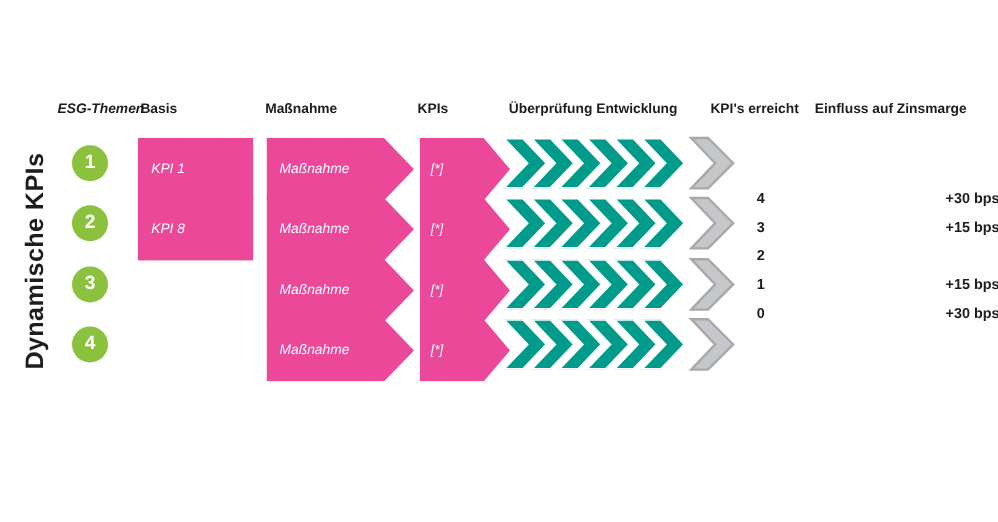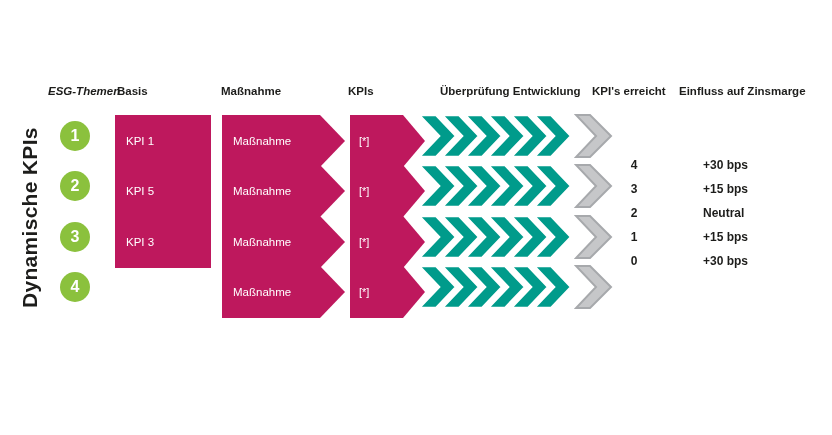--- a/index.html
+++ b/index.html
@@ -11,52 +11,52 @@
     position:absolute;left:14px;top:112px;width:32px;height:212px;
     writing-mode:vertical-rl;transform:rotate(180deg);
     font-size:21px;font-weight:bold;letter-spacing:.3px;
     display:flex;align-items:center;justify-content:center;white-space:nowrap;
   }
   .hdr{position:absolute;top:85px;font-size:11.5px;font-weight:bold;white-space:nowrap;}
   .hdr.h-esg{left:48px;font-style:italic;}
   .hdr.h-ziel{left:117px;}
   .hdr.h-mass{left:221px;}
   .hdr.h-basis{left:348px;}
-  .hdr.h-ueber{left:424px;margin-left:16px;}
+  .hdr.h-ueber{left:424px;}
   .hdr.h-kpi{left:592px;}
   .hdr.h-einfluss{left:679px;}
 
   .row{position:absolute;left:0;width:832px;height:42px;}
   .row.r0{top:115px;} .row.r1{top:165px;} .row.r2{top:216px;} .row.r3{top:266px;}
 
   .badge{
     position:absolute;left:60px;top:6px;width:30px;height:30px;border-radius:50%;
     background:#8bc13d;color:#fff;font-size:16px;font-weight:bold;
     display:flex;align-items:center;justify-content:center;
   }
   .tealbox{
-    position:absolute;height:52px;background:#be185d;color:#fff;
-    display:flex;align-items:center;box-sizing:border-box;font-size:11.5px;
+    position:absolute;height:52px;background:#ec4899;color:#fff;
+    display:flex;align-items:center;box-sizing:border-box;font-size:11.5px;font-style:italic;
   }
   .ziel{left:115px;width:96px;padding-left:11px;}
   .mass{
     left:222px;width:123px;padding-left:11px;
     clip-path:polygon(0 0, 98px 0, 100% 50%, 98px 100%, 0 100%);
   }
   .basis{
     left:350px;width:75px;padding-left:9px;font-size:11px;
     clip-path:polygon(0 0, 53px 0, 100% 50%, 53px 100%, 0 100%);
   }
   .chevs{position:absolute;left:419px;top:0;}
   .graychev{position:absolute;left:574px;top:-2px;}
 
   .outcomes{position:absolute;left:604px;top:153px;}
   .outcome-row{display:flex;height:24px;line-height:24px;font-size:12px;font-weight:bold;}
   .o-num{width:60px;text-align:center;}
-  .o-val{margin-left:39px;width:130px;text-align:left;}
+  .o-val{margin-left:39px;width:130px;text-align:right;}
 </style>
 </head>
 <body>
 
 <div class="canvas">
 
   <div class="vtitle">Dynamische KPIs</div>
 
   <div class="hdr h-esg">ESG-Themen</div>
   <div class="hdr h-ziel">Basis</div>
@@ -81,41 +81,40 @@
         <polygon transform="translate(115,0)" points="0,0 17,0 37,21 17,42 0,42 20,21"></polygon>
       </g>
     </svg>
     <svg class="graychev" width="40" height="46" viewBox="0 0 40 46">
       <polygon points="2,2 16,2 37,23 16,44 2,44 22,23" fill="#c6c7c9" stroke="#a7a9ac" stroke-width="2"></polygon>
     </svg>
   </div>
 
   <div class="row r1">
     <div class="badge">2</div>
-    <div class="tealbox ziel">KPI 5</div>
+    <div class="tealbox ziel">KPI 8</div>
     <div class="tealbox mass">Maßnahme</div>
     <div class="tealbox basis">[*]</div>
     <svg class="chevs" width="160" height="42" viewBox="0 0 160 42">
       <g fill="#009b8b" stroke="#ffffff" stroke-width="2.5">
         <polygon points="0,0 17,0 37,21 17,42 0,42 20,21"></polygon>
         <polygon transform="translate(23,0)" points="0,0 17,0 37,21 17,42 0,42 20,21"></polygon>
         <polygon transform="translate(46,0)" points="0,0 17,0 37,21 17,42 0,42 20,21"></polygon>
         <polygon transform="translate(69,0)" points="0,0 17,0 37,21 17,42 0,42 20,21"></polygon>
         <polygon transform="translate(92,0)" points="0,0 17,0 37,21 17,42 0,42 20,21"></polygon>
         <polygon transform="translate(115,0)" points="0,0 17,0 37,21 17,42 0,42 20,21"></polygon>
       </g>
     </svg>
     <svg class="graychev" width="40" height="46" viewBox="0 0 40 46">
       <polygon points="2,2 16,2 37,23 16,44 2,44 22,23" fill="#c6c7c9" stroke="#a7a9ac" stroke-width="2"></polygon>
     </svg>
   </div>
 
   <div class="row r2">
     <div class="badge">3</div>
-    <div class="tealbox ziel">KPI 3</div>
     <div class="tealbox mass">Maßnahme</div>
     <div class="tealbox basis">[*]</div>
     <svg class="chevs" width="160" height="42" viewBox="0 0 160 42">
       <g fill="#009b8b" stroke="#ffffff" stroke-width="2.5">
         <polygon points="0,0 17,0 37,21 17,42 0,42 20,21"></polygon>
         <polygon transform="translate(23,0)" points="0,0 17,0 37,21 17,42 0,42 20,21"></polygon>
         <polygon transform="translate(46,0)" points="0,0 17,0 37,21 17,42 0,42 20,21"></polygon>
         <polygon transform="translate(69,0)" points="0,0 17,0 37,21 17,42 0,42 20,21"></polygon>
         <polygon transform="translate(92,0)" points="0,0 17,0 37,21 17,42 0,42 20,21"></polygon>
         <polygon transform="translate(115,0)" points="0,0 17,0 37,21 17,42 0,42 20,21"></polygon>
@@ -149,21 +148,20 @@
     <div class="outcome-row">
       <span class="o-num">4</span>
       <span class="o-val">+30 bps</span>
     </div>
     <div class="outcome-row">
       <span class="o-num">3</span>
       <span class="o-val">+15 bps</span>
     </div>
     <div class="outcome-row">
       <span class="o-num">2</span>
-      <span class="o-val">Neutral</span>
     </div>
     <div class="outcome-row">
       <span class="o-num">1</span>
       <span class="o-val">+15 bps</span>
     </div>
     <div class="outcome-row">
       <span class="o-num">0</span>
       <span class="o-val">+30 bps</span>
     </div>
   </div>

